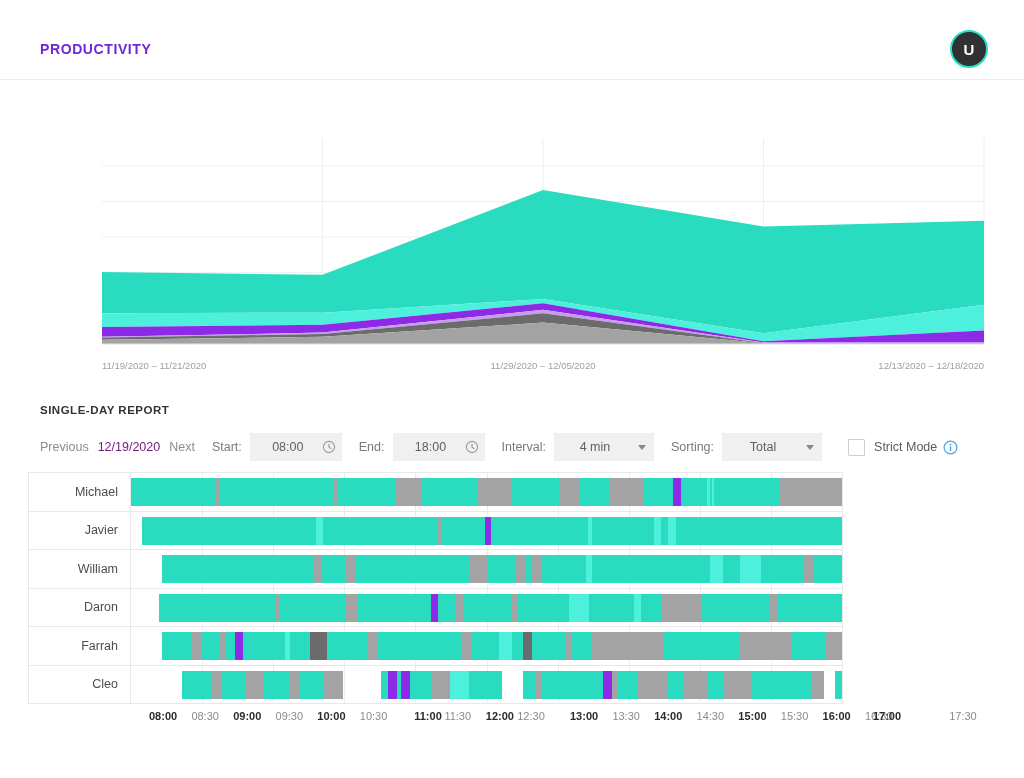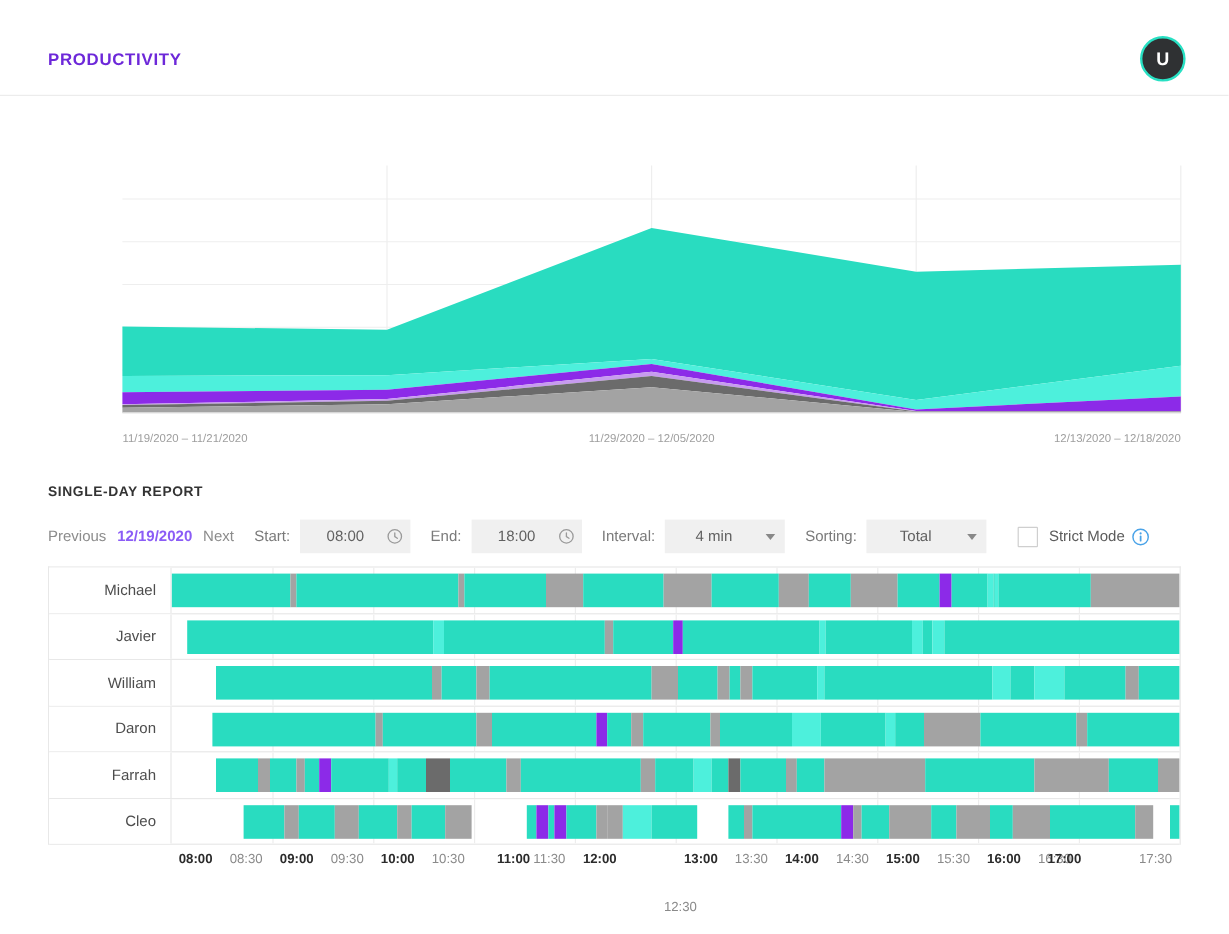--- a/index.html
+++ b/index.html
@@ -123,21 +123,21 @@
   .controls {
     position: absolute;
     left: 40px; top: 432px;
     height: 30px;
     display: flex;
     align-items: center;
     font-size: 12.5px;
     color: #7a7a7a;
   }
   .ctl-link { cursor: pointer; color: #8c8c8c; }
-  .ctl-date { color: #8b5cf6; font-weight: bold; margin: 16px 9px; }
+  .ctl-date { color: #701a75; font-weight: normal; margin: 16px 9px; }
   .ctl-label { margin-left: 17px; margin-right: 8px; color: #7a7a7a; }
   .timefield {
     position: relative;
     width: 92px; height: 28px;
     background: #f0f0f0;
     display: flex;
     align-items: center;
     cursor: pointer;
   }
   .timefield .tv {
@@ -192,22 +192,22 @@
   .strict-label {
     margin-left: 9px;
     font-size: 12.5px;
     color: #5c5c5c;
   }
   .info-ico { margin-left: 6px; display: flex; align-items: center; cursor: pointer; }
 
   
   .tl {
     position: absolute;
-    left: 40px; top: 472px;
-    width: 944px;
+    left: 28px; top: 472px;
+    width: 815px;
     border: 1px solid #e8e8e8;
     border-bottom: none;
   }
   .tl-row {
     position: relative;
     display: flex;
     height: 38.5px;
     border-bottom: 1px solid #e8e8e8;
   }
   .tl-name {
@@ -605,21 +605,21 @@
   <div class="tl-axis" id="timeaxis">
       <div class="tl-tick major" style="left: 123.05px;">08:00</div>
       <div class="tl-tick" style="left: 165.15px;">08:30</div>
       <div class="tl-tick major" style="left: 207.25px;">09:00</div>
       <div class="tl-tick" style="left: 249.35px;">09:30</div>
       <div class="tl-tick major" style="left: 291.45px;">10:00</div>
       <div class="tl-tick" style="left: 333.55px;">10:30</div>
       <div class="tl-tick major" style="left: 388px;">11:00</div>
       <div class="tl-tick" style="left: 417.75px;">11:30</div>
       <div class="tl-tick major" style="left: 459.85px;">12:00</div>
-      <div class="tl-tick" style="left: 527px; margin-top: 40px;">12:30</div>
+      <div class="tl-tick" style="left: 491px;">12:30</div>
       <div class="tl-tick major" style="left: 544.05px;">13:00</div>
       <div class="tl-tick" style="left: 586.15px;">13:30</div>
       <div class="tl-tick major" style="left: 628.25px;">14:00</div>
       <div class="tl-tick" style="left: 670.35px;">14:30</div>
       <div class="tl-tick major" style="left: 712.45px;">15:00</div>
       <div class="tl-tick" style="left: 754.55px;">15:30</div>
       <div class="tl-tick major" style="left: 796.65px;">16:00</div>
       <div class="tl-tick" style="left: 838.75px;">16:30</div>
       <div class="tl-tick major" style="left: 847px;">17:00</div>
       <div class="tl-tick" style="left: 922.95px;">17:30</div>

